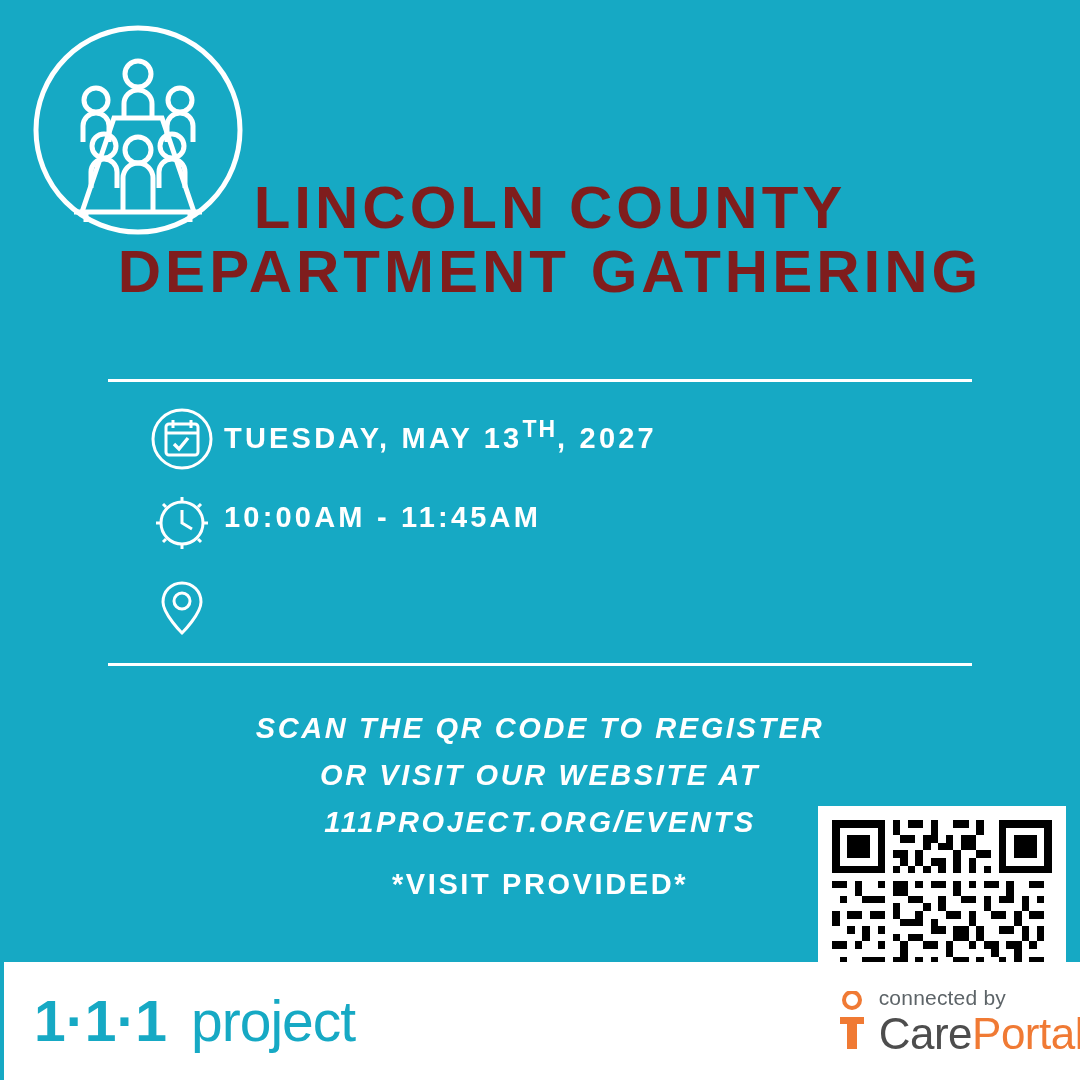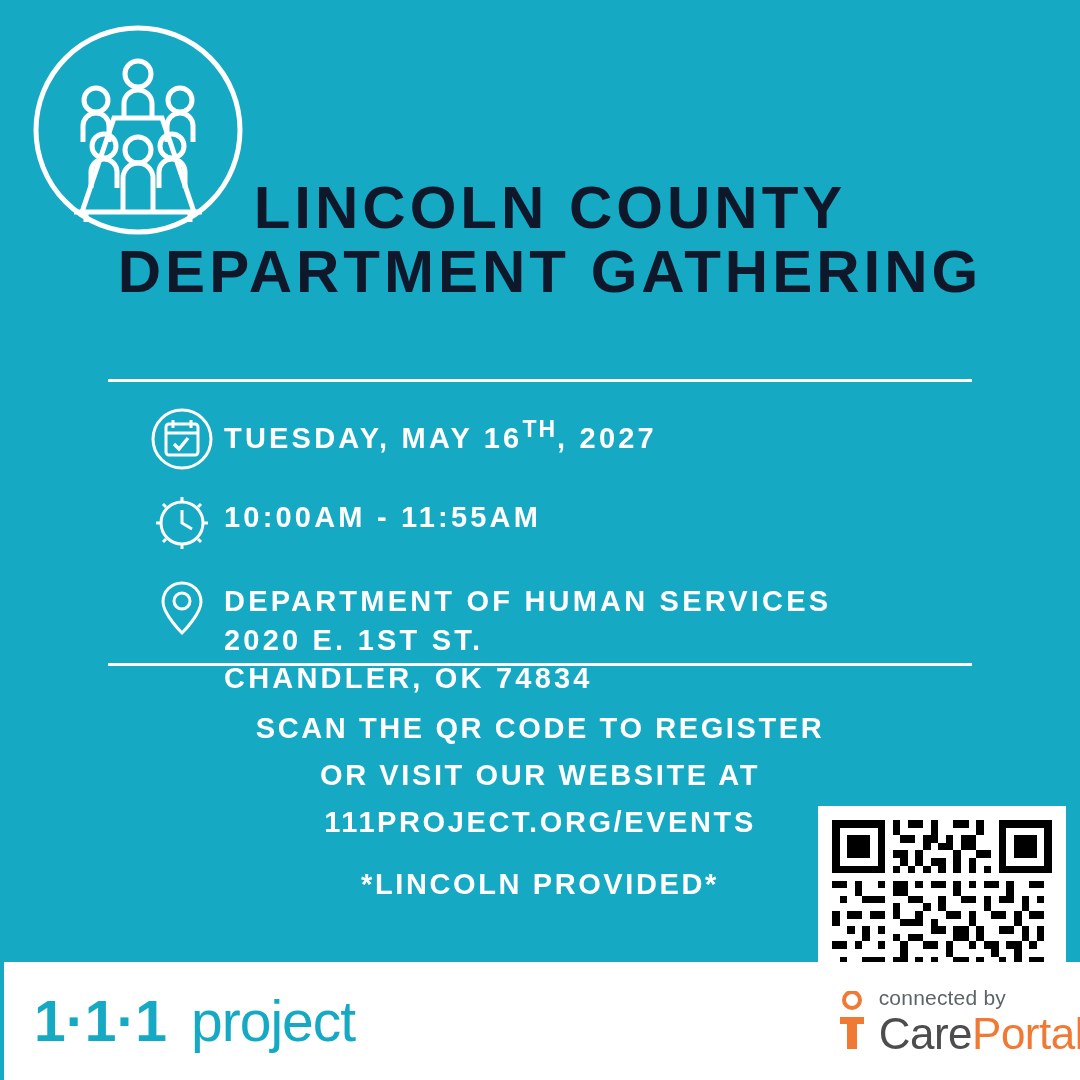--- a/index.html
+++ b/index.html
@@ -35,21 +35,21 @@
     text-align:center;
   }
   .kicker {
     color:#ffffff;
     font-size:27px;
     font-weight:bold;
     letter-spacing:5.5px;
     line-height:1.2;
   }
   .title {
-    color:#0f172a;
+    color:#7f1d1d;
     font-weight:bold;
     font-size:60px;
     letter-spacing:4px;
     line-height:1.07;
     margin-top:16px;
   }
 
   
   .rule {
     position:absolute;
@@ -103,20 +103,21 @@
     left:90px;
     top:705px;
     width:900px;
     text-align:center;
     color:#ffffff;
     font-weight:bold;
     font-size:29px;
     letter-spacing:2.6px;
     line-height:1.62;
     white-space:pre-line;
+    font-style:italic;
   }
   .note {
     position:absolute;
     left:90px;
     top:868px;
     width:900px;
     text-align:center;
     color:#ffffff;
     font-weight:bold;
     font-size:29px;
@@ -228,61 +229,58 @@
       <span class="detail-icon">
         <svg viewBox="0 0 64 64" width="64" height="64" fill="none" stroke="#ffffff" stroke-width="3">
           <circle cx="32" cy="32" r="29"></circle>
           <rect x="16" y="17" width="32" height="31" rx="3"></rect>
           <line x1="16" y1="26" x2="48" y2="26"></line>
           <line x1="23" y1="13" x2="23" y2="21"></line>
           <line x1="41" y1="13" x2="41" y2="21"></line>
           <path d="M24 37 l5 5 l9 -11" stroke-width="3.4"></path>
         </svg>
       </span>
-      <span class="detail-text"><span>TUESDAY, MAY 16</span><sup>TH</sup><span>, 2027</span></span>
+      <span class="detail-text"><span>TUESDAY, MAY 13</span><sup>TH</sup><span>, 2027</span></span>
     </div>
 
     <div class="detail-row">
       <span class="detail-icon">
         <svg viewBox="0 0 64 64" width="64" height="64" fill="none" stroke="#ffffff" stroke-width="3">
           <circle cx="32" cy="32" r="21"></circle>
           <path d="M32 19 v13 l10 6"></path>
           <line x1="32" y1="6" x2="32" y2="10"></line>
           <line x1="32" y1="54" x2="32" y2="58"></line>
           <line x1="6" y1="32" x2="10" y2="32"></line>
           <line x1="54" y1="32" x2="58" y2="32"></line>
           <line x1="13" y1="13" x2="16" y2="16"></line>
           <line x1="48" y1="48" x2="51" y2="51"></line>
           <line x1="13" y1="51" x2="16" y2="48"></line>
           <line x1="48" y1="16" x2="51" y2="13"></line>
         </svg>
       </span>
-      <span class="detail-text">10:00AM - 11:55AM</span>
+      <span class="detail-text">10:00AM - 11:45AM</span>
     </div>
 
     <div class="detail-row">
       <span class="detail-icon">
         <svg viewBox="0 0 64 64" width="64" height="64" fill="none" stroke="#ffffff" stroke-width="3">
           <path d="M32 8 C21 8 13 16.5 13 27 C13 39 32 58 32 58 C32 58 51 39 51 27 C51 16.5 43 8 32 8 Z"></path>
           <circle cx="32" cy="26" r="8"></circle>
         </svg>
       </span>
-      <span class="detail-text">DEPARTMENT OF HUMAN SERVICES
-2020 E. 1ST ST.
-CHANDLER, OK 74834</span>
     </div>
 
   </div>
 
   <div class="rule bottom"></div>
 
   <div class="cta">SCAN THE QR CODE TO REGISTER
 OR VISIT OUR WEBSITE AT
 111PROJECT.ORG/EVENTS</div>
-  <div class="note">*LINCOLN PROVIDED*</div>
+  <div class="note">*VISIT PROVIDED*</div>
 
   <div class="qr-card">
     <svg viewBox="0 0 29 29" width="220" height="220" shape-rendering="crispEdges">
       <rect width="29" height="29" fill="#ffffff"></rect>
       <g fill="#000000">
 
         <rect x="0" y="0" width="7" height="1"></rect>
           <rect x="0" y="6" width="7" height="1"></rect>
         <rect x="0" y="0" width="1" height="7"></rect>
           <rect x="6" y="0" width="1" height="7"></rect>

